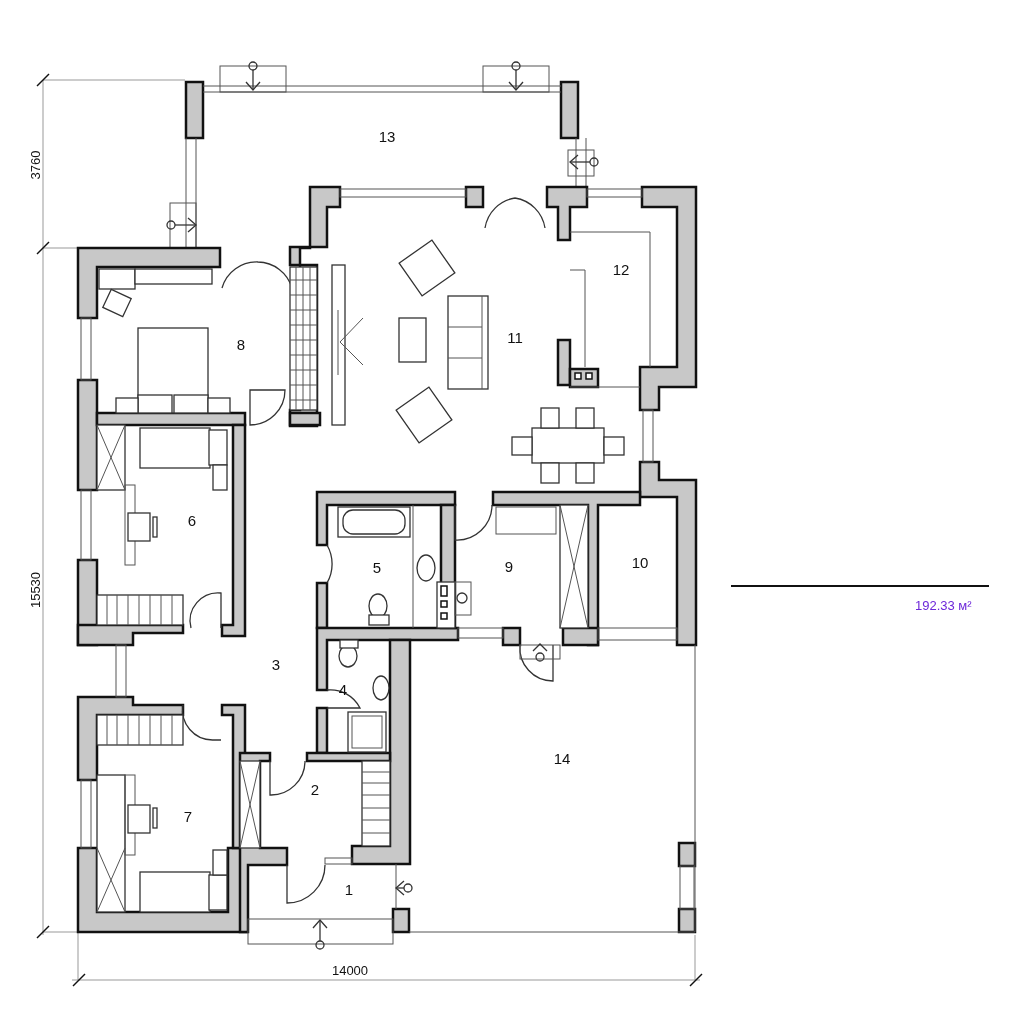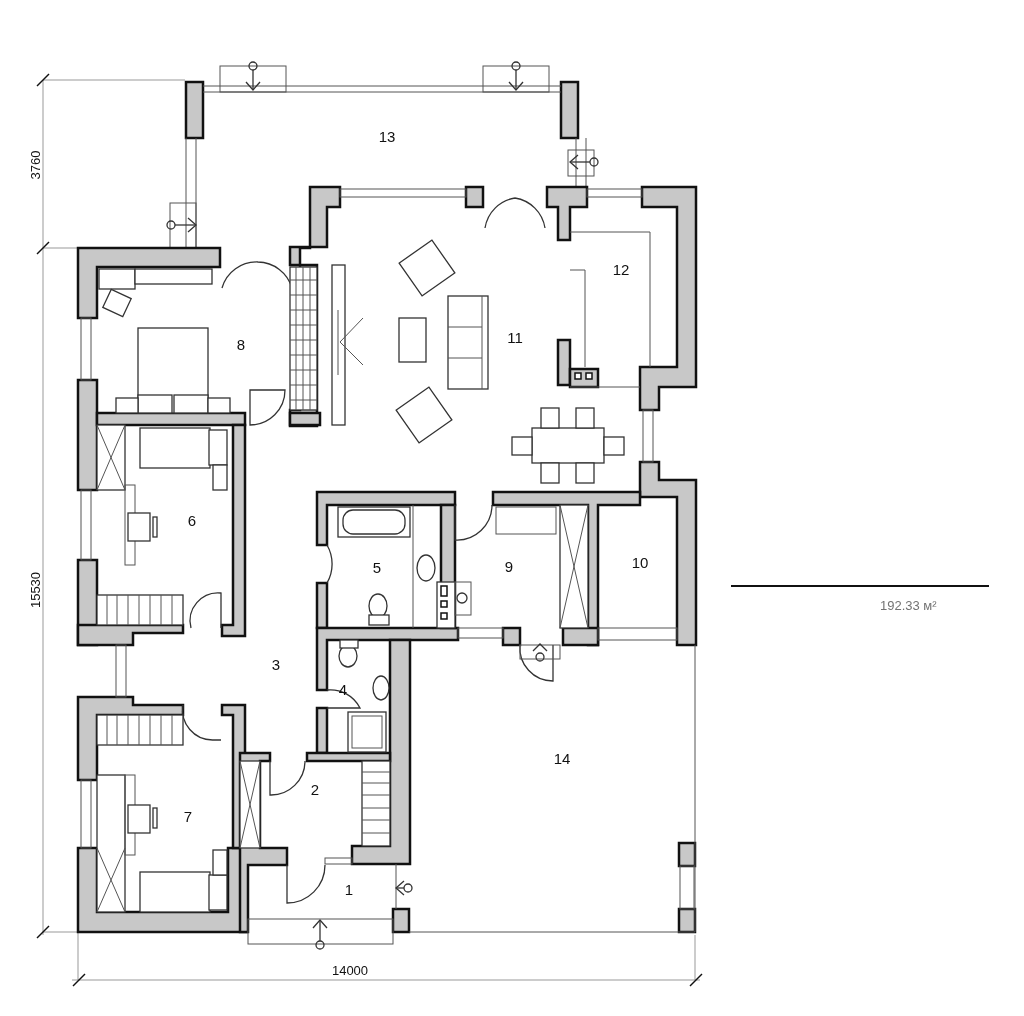--- a/index.html
+++ b/index.html
@@ -5,21 +5,21 @@
   html,body{margin:0;padding:0;background:#ffffff;}
   body{width:1024px;height:1016px;position:relative;overflow:hidden;font-family:"Liberation Sans",sans-serif;}
   #plan{position:absolute;left:0;top:0;}
   .wall{fill:#c8c8c8;stroke:#111;stroke-width:2.5;}
   .thin{fill:none;stroke:#555;stroke-width:1;}
   .thin2{fill:none;stroke:#333;stroke-width:1.3;}
   .furn{fill:#fff;stroke:#333;stroke-width:1.3;}
   .dim{fill:none;stroke:#999;stroke-width:1;}
   .room-label{font-size:15px;fill:#111;text-anchor:middle;dominant-baseline:middle;font-family:"Liberation Sans",sans-serif;}
   .dim-label{font-size:13px;fill:#111;font-family:"Liberation Sans",sans-serif;}
-  .area-label{position:absolute;left:880px;top:598px;font-size:13px;color:#737373;}
+  .area-label{position:absolute;left:915px;top:598px;font-size:13px;color:#6d28d9;}
   .area-line{position:absolute;left:731px;top:585px;width:258px;height:2px;background:#111;}
 </style>
 </head>
 <body>
 
 <svg id="plan" width="1024" height="1016" viewBox="0 0 1024 1016">
 
   <g>
     <line class="dim" x1="43" y1="80" x2="43" y2="935"></line>
     <line class="dim" x1="43" y1="80" x2="185" y2="80"></line>

